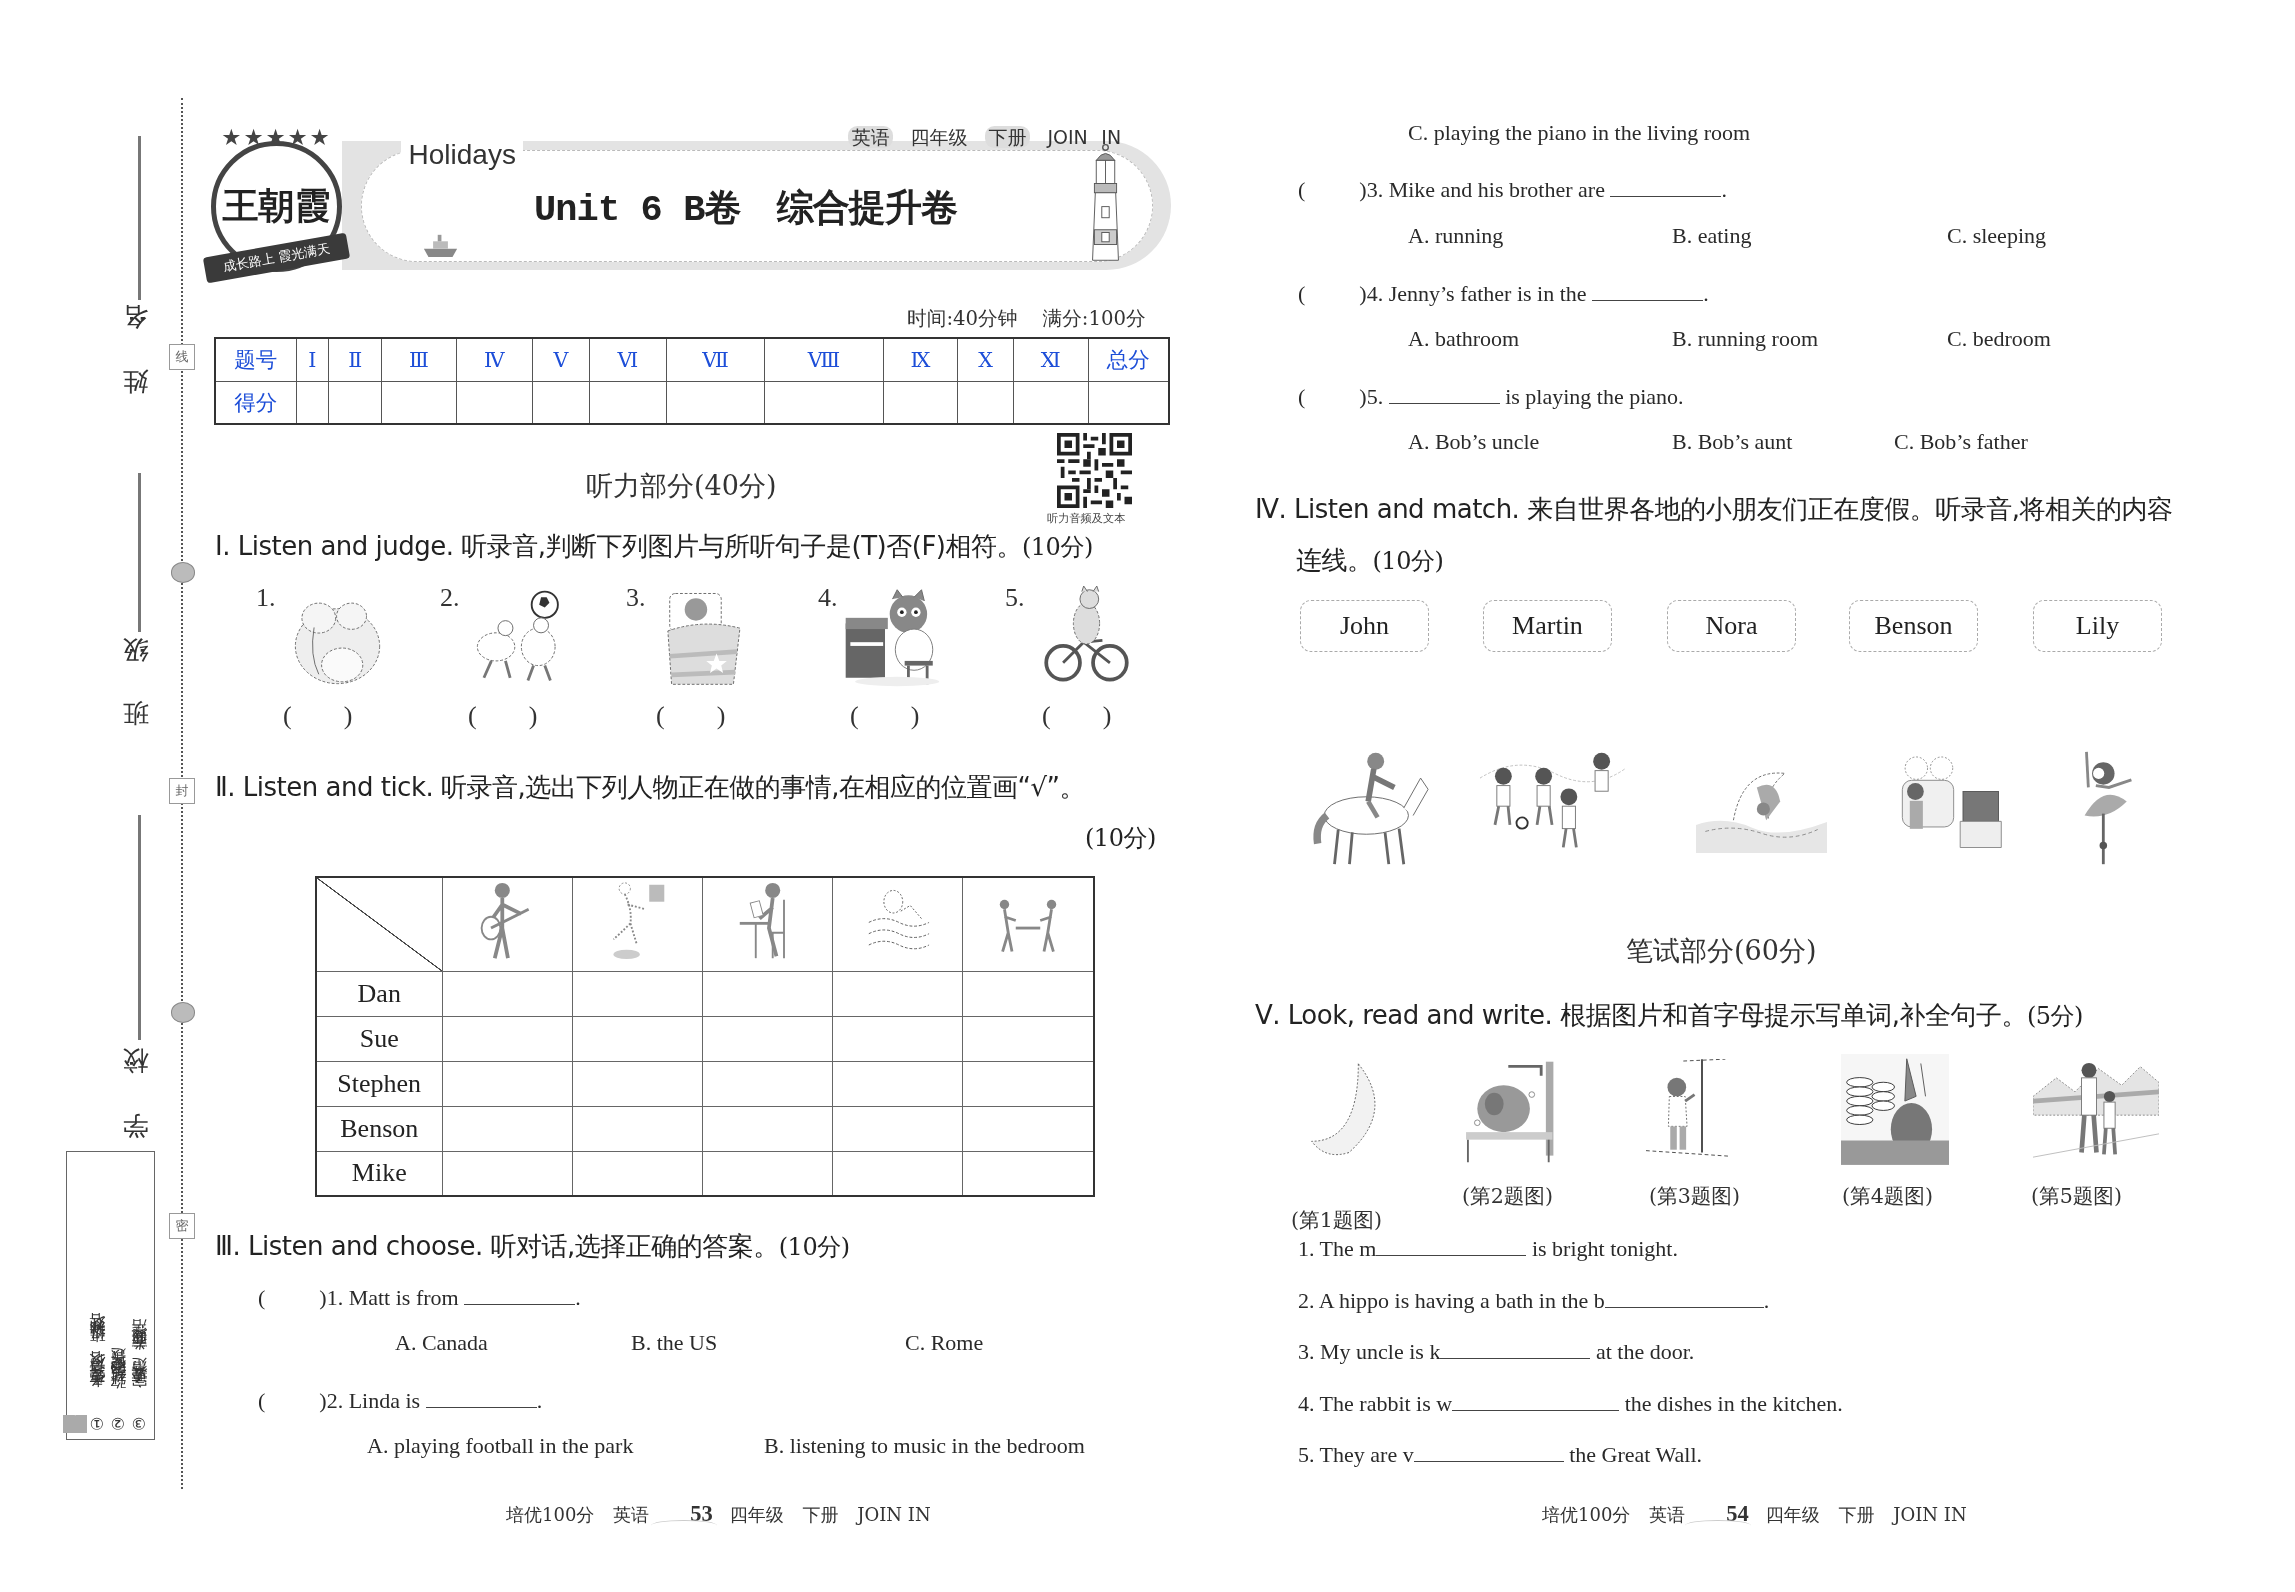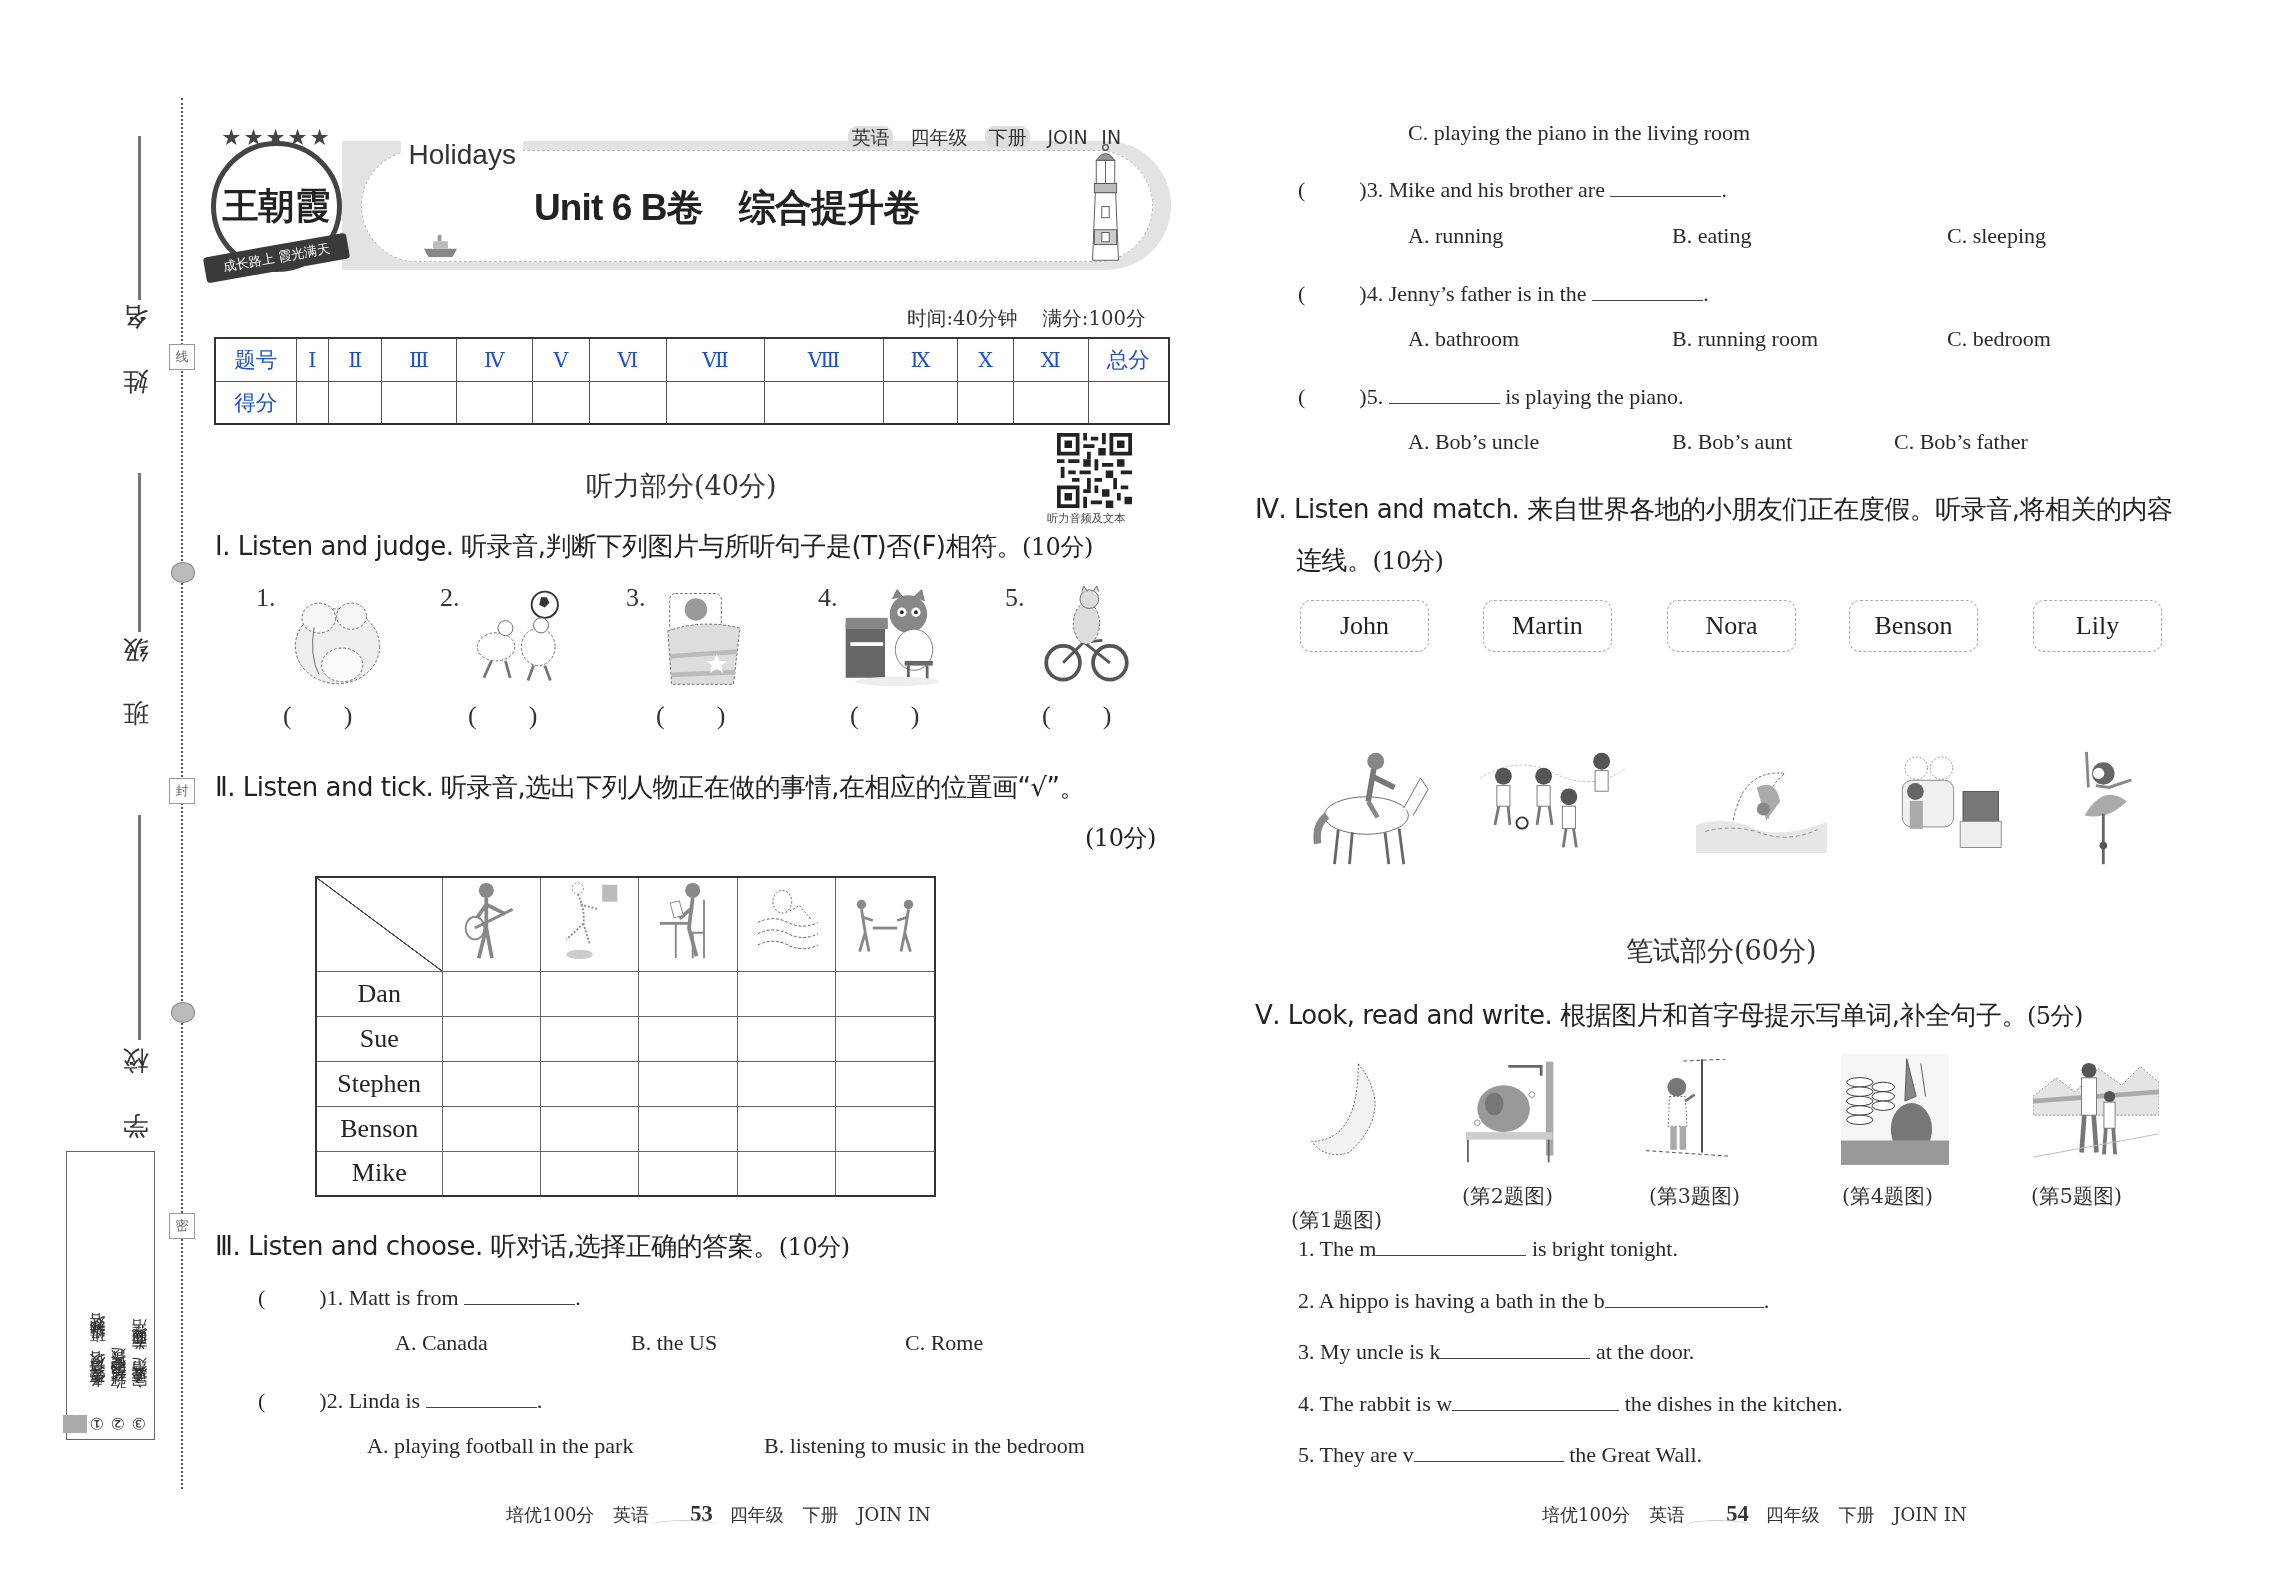--- a/index.html
+++ b/index.html
@@ -21,21 +21,21 @@
   
   .header-band { position: absolute; left: 342px; top: 141px; width: 829px; height: 129px; background: #e3e3e3; border-radius: 0 66px 66px 0; }
   .header-inner { position: absolute; left: 361px; top: 150px; width: 792px; height: 112px; background: #fff; border: 1.9px dashed #bbb; border-radius: 56px; }
   .logo { position: absolute; left: 211px; top: 141px; width: 131px; height: 131px; border-radius: 50%; border: 5.6px solid #444; background: #fff; display: flex; align-items: center; justify-content: center; font-size: 36px; font-family: "DejaVu Serif", serif; font-weight: bold; color: #222; }
   .logo-stars { position: absolute; left: 218px; top: 124px; width: 117px; font-size: 22.5px; color: #444; letter-spacing: 1.9px; text-align: center; }
   .logo-ribbon { position: absolute; left: 204px; top: 245px; width: 145px; height: 26px; background: #3a3a3a; color: #fff; font-size: 13px; transform: rotate(-10deg); display: flex; align-items: center; justify-content: center; font-family: "DejaVu Sans", sans-serif; border-radius: 3.7px; }
   .holidays { position: absolute; left: 401px; top: 139px; font-size: 28px; background: #fff; padding: 0 7.5px; color: #333; }
   .tagline { position: absolute; left: 848px; top: 125px; font-size: 19px; color: #333; font-family: "DejaVu Sans", sans-serif; word-spacing: 7.5px; }
   .tagline span { padding: 0 3.7px; }
   .tagline .hl { background: #ddd; border-radius: 9.4px; }
-  .title { position: absolute; left: 534px; top: 183px; font-size: 37px; font-weight: bold; color: #222; font-family: Liberation Sans, sans-serif; letter-spacing: -0.9px; }
+  .title { position: absolute; left: 534px; top: 183px; font-size: 37px; font-weight: bold; color: #222; font-family: Liberation Mono, monospace; letter-spacing: -0.9px; }
   .lighthouse { position: absolute; left: 1087px; top: 141px; width: 37px; height: 122px; }
   .ship { position: absolute; left: 422px; top: 232px; width: 37px; height: 26px; }
 
   .time-info { position: absolute; right: 1124px; top: 305px; font-size: 19.7px; color: #333; font-family: "DejaVu Serif", serif; }
 
   
   table.score { position: absolute; left: 214px; top: 337px; width: 956px; border-collapse: collapse; border: 2.8px solid #333; }
   table.score td { border: 0.9px solid #555; height: 43px; text-align: center; font-size: 20.6px; font-family: "DejaVu Serif", serif; color: #1d4ed8; }
   table.score tr:first-child td { border-bottom: 1.9px solid #555; }
   table.score td.lbl { width: 81px; font-family: "DejaVu Sans", sans-serif; font-size: 21.5px; }
@@ -51,21 +51,21 @@
   .sec-head .pts { font-family: "DejaVu Serif", serif; font-size: 24px; }
   .line-text { position: absolute; font-size: 22px; color: #2a2a2a; font-family: "Liberation Serif", serif; white-space: nowrap; }
   .blank { display: inline-block; border-bottom: 1.9px solid #444; height: 26px; vertical-align: baseline; }
   .paren { position: absolute; font-size: 26px; color: #333; font-family: "Liberation Serif", serif; }
 
   
   .pic { position: absolute; width: 103px; height: 103px; }
   .pic-num { position: absolute; font-size: 26px; font-family: "Liberation Serif", serif; color: #333; }
 
   
-  table.tick { position: absolute; left: 315px; top: 876px; width: 621px; border-collapse: collapse; border: 2.8px solid #333; }
+  table.tick { position: absolute; left: 315px; top: 876px; width: 780px; border-collapse: collapse; border: 2.8px solid #333; }
   table.tick td { border: 0.9px solid #666; text-align: center; font-size: 26px; font-family: "Liberation Serif", serif; color: #222; height: 45px; }
   table.tick tr.head td { height: 94px; }
   table.tick td.diag { width: 126px; background: linear-gradient(to top right, transparent calc(50% - 0.9px), #333 50%, transparent calc(50% + 0.9px)); background: linear-gradient(to bottom left, transparent 49.6%, #444 49.8%, #444 50.2%, transparent 50.4%); }
   table.tick td.diag { background: linear-gradient(to bottom left, #fff 49.5%, #444 49.7%, #444 50.3%, #fff 50.5%); transform: none; }
 
   
   .footer { position: absolute; top: 1501px; font-size: 18px; color: #333; font-family: "DejaVu Serif", serif; white-space: nowrap; }
   .footer .pg { font-size: 22.5px; font-weight: bold; margin: 0 11.2px 0 22.5px; font-family: "Liberation Serif", serif; }
   .footer span { margin-right: 13px; }
   .footer-wave { position: absolute; top: 1520px; width: 66px; height: 11.2px; border-top: 1.9px solid #ccc; border-radius: 50%; }

